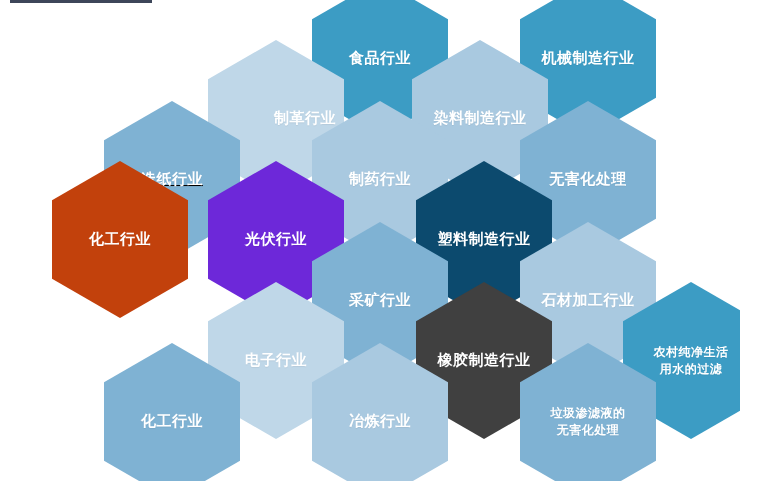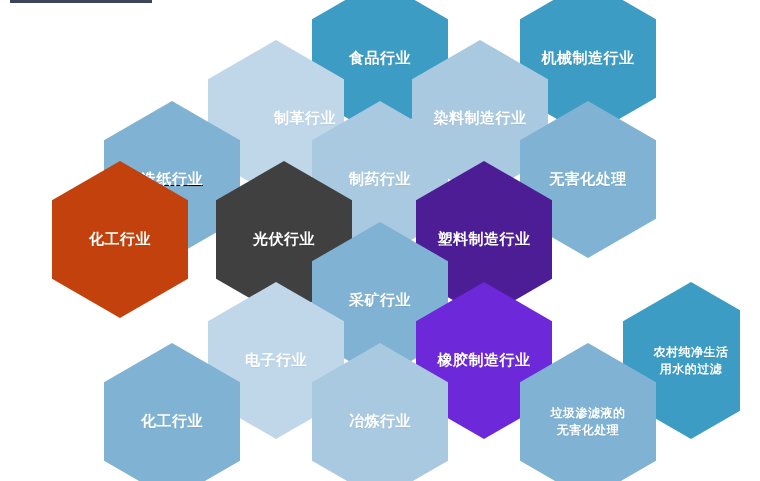--- a/index.html
+++ b/index.html
@@ -85,33 +85,36 @@
       </div>
       <div class="hex" style="left: 312px; top: 101px; background: rgb(169, 201, 224);">
         <span class="hex-label">制药行业</span>
       </div>
       <div class="hex" style="left: 520px; top: 101px; background: rgb(127, 178, 211);">
         <span class="hex-label">无害化处理</span>
       </div>
       <div class="hex" style="left: 5px; top: 161px; background: #c2410c; margin-left: 47px;">
         <span class="hex-label">化工行业</span>
       </div>
-      <div class="hex" style="left: 216px; top: 161px; background: #404040; align-items: center;">
+      <div class="hex" style="left: 208px; top: 161px; background: #6d28d9; align-items: center;">
         <span class="hex-label">光伏行业</span>
       </div>
-      <div class="hex" style="left: 416px; top: 161px; background: #4c1d95; justify-content: center;">
+      <div class="hex" style="left: 416px; top: 161px; background: #0c4a6e; justify-content: center;">
         <span class="hex-label">塑料制造行业</span>
       </div>
       <div class="hex" style="left: 312px; top: 222px; background: rgb(127, 178, 211);">
         <span class="hex-label">采矿行业</span>
       </div>
+      <div class="hex" style="left: 520px; top: 222px; background: rgb(169, 201, 224);">
+        <span class="hex-label">石材加工行业</span>
+      </div>
       <div class="hex" style="left: 208px; top: 282px; background: rgb(191, 215, 232);">
         <span class="hex-label">电子行业</span>
       </div>
-      <div class="hex" style="left: 416px; top: 282px; background: #6d28d9;">
+      <div class="hex" style="left: 416px; top: 282px; background: #404040;">
         <span class="hex-label">橡胶制造行业</span>
       </div>
       <div class="hex two-line" style="left: 623px; top: 282px; background: rgb(60, 156, 196);">
         <span class="hex-label">农村纯净生活
 用水的过滤</span>
       </div>
       <div class="hex" style="left: 104px; top: 343px; background: rgb(127, 178, 211);">
         <span class="hex-label">化工行业</span>
       </div>
       <div class="hex" style="left: 312px; top: 343px; background: rgb(169, 201, 224);">

